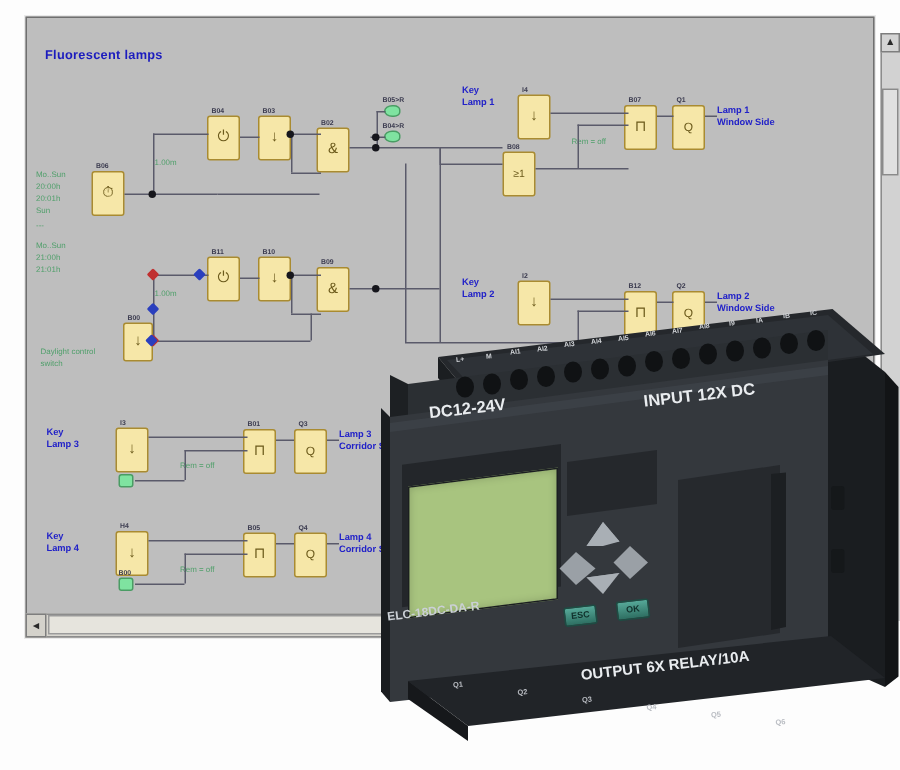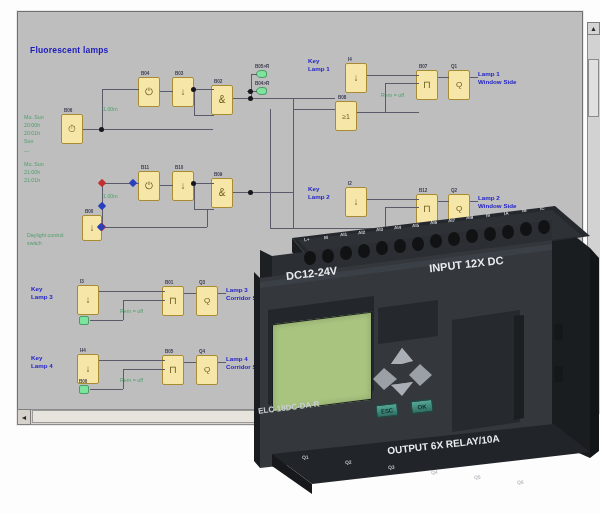--- a/index.html
+++ b/index.html
@@ -116,21 +116,21 @@
   }
 </style>
 </head>
 <body>
 
 <div id="stage">
 
   <div id="editor-window">
     <div id="canvas">
 
-      <div class="ttl" style="left:7px; top:28px;">Fluorescent lamps</div>
+      <div class="ttl" style="left:7px; top:14px;">Fluorescent lamps</div>
 
       <div class="greenlbl" style="left:1px; top:97px;">Mo..Sun</div>
       <div class="greenlbl" style="left:1px; top:105px;">20:00h</div>
       <div class="greenlbl" style="left:1px; top:113px;">20:01h</div>
       <div class="greenlbl" style="left:1px; top:121px;">Sun</div>
       <div class="greenlbl" style="left:1px; top:131px;">---</div>
       <div class="greenlbl" style="left:1px; top:144px;">Mo..Sun</div>
       <div class="greenlbl" style="left:1px; top:152px;">21:00h</div>
       <div class="greenlbl" style="left:1px; top:160px;">21:01h</div>
 

